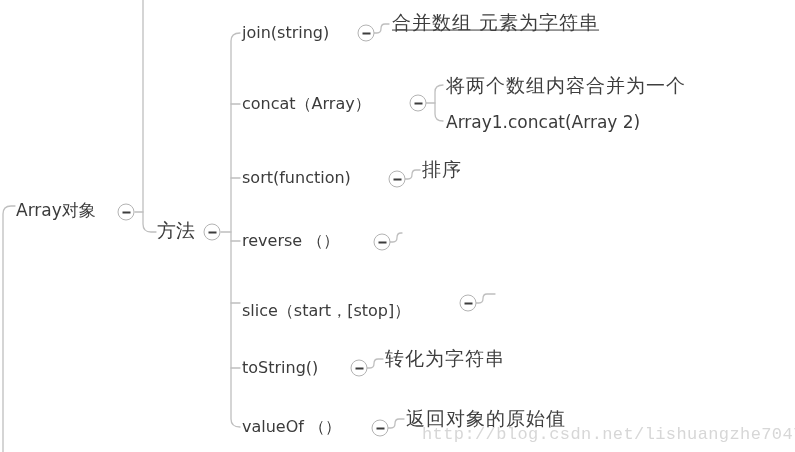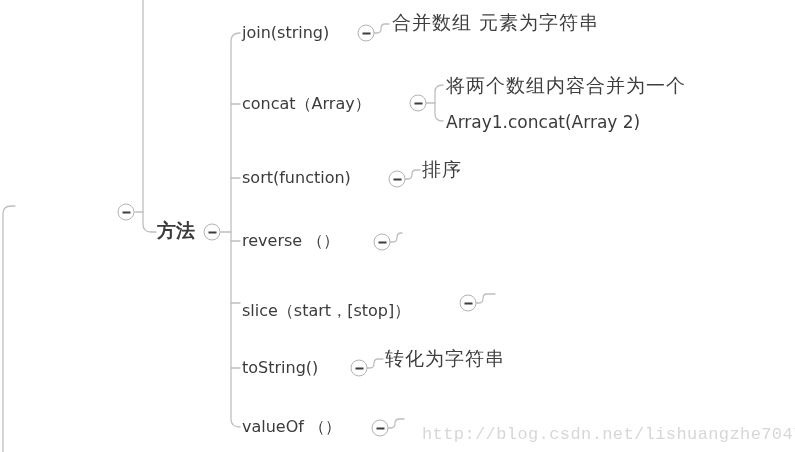--- a/index.html
+++ b/index.html
@@ -29,21 +29,20 @@
     white-space: nowrap;
     color: #3b3b3b;
     font-size: 16px;
     line-height: 1.15;
     cursor: default;
   }
   .root-label { font-size: 17px; }
   .branch-label {
     font-family: "DejaVu Serif", "Liberation Serif", serif;
     font-size: 19px;
-    font-weight: bold;
   }
   .desc {
     position: absolute;
     transform: translateY(-50%);
     white-space: nowrap;
     color: #3e3e3e;
     font-family: "DejaVu Serif", "Liberation Serif", serif;
     font-size: 19px;
     letter-spacing: 1px;
     line-height: 1.1;
@@ -116,28 +115,29 @@
 
     <path d="M390 242 L393 242 Q397 242 397 237.5 Q397 233 401 233 L402 233"></path>
 
     <path d="M476 303 L479 303 Q483 303 483 298.5 Q483 294 487 294 L495 294"></path>
 
     <path d="M367 368 L370 368 Q374 368 374 363.5 Q374 359 378 359 L383 359"></path>
 
     <path d="M388 428 L391 428 Q395 428 395 423.5 Q395 419 399 419 L404 419"></path>
   </svg>
 
+  <div class="node root-label" style="left:16px; top:211px;">Array对象</div>
   <div class="btn" style="left:126px; top:212px;"></div>
 
   <div class="node branch-label" style="left:157px; top:231px;">方法</div>
   <div class="btn" style="left:212px; top:232px;"></div>
 
   <div class="node" style="left:242px; top:33px;">join(string)</div>
   <div class="btn" style="left:366px; top:33px;"></div>
-  <div class="desc" style="left:392px; top:22px;">合并数组 元素为字符串</div>
+  <div class="desc" style="left:392px; top:22px;text-decoration:underline;">合并数组 元素为字符串</div>
 
   <div class="node" style="left:242px; top:104px;">concat（Array）</div>
   <div class="btn" style="left:418px; top:103px;"></div>
   <div class="desc" style="left:446px; top:85px;">将两个数组内容合并为一个</div>
   <div class="example" style="left:446px; top:122px;">Array1.concat(Array 2)</div>
 
   <div class="node" style="left:242px; top:178px;">sort(function)</div>
   <div class="btn" style="left:397px; top:179px;"></div>
   <div class="desc" style="left:422px; top:169px;">排序</div>
 
@@ -146,16 +146,17 @@
 
   <div class="node" style="left:242px; top:303px;margin-top:8px;">slice（start，[stop]）</div>
   <div class="btn" style="left:468px; top:303px;"></div>
 
   <div class="node" style="left:242px; top:368px;">toString()</div>
   <div class="btn" style="left:359px; top:368px;"></div>
   <div class="desc" style="left:385px; top:358px;">转化为字符串</div>
 
   <div class="node" style="left:242px; top:427px;">valueOf （）</div>
   <div class="btn" style="left:380px; top:428px;"></div>
+  <div class="desc" style="left:406px; top:418px;">返回对象的原始值</div>
 
   <div class="watermark" style="left:422px; top:434px;">http://blog.csdn.net/lishuangzhe7047</div>
 
 </div>
 
 </body></html>

